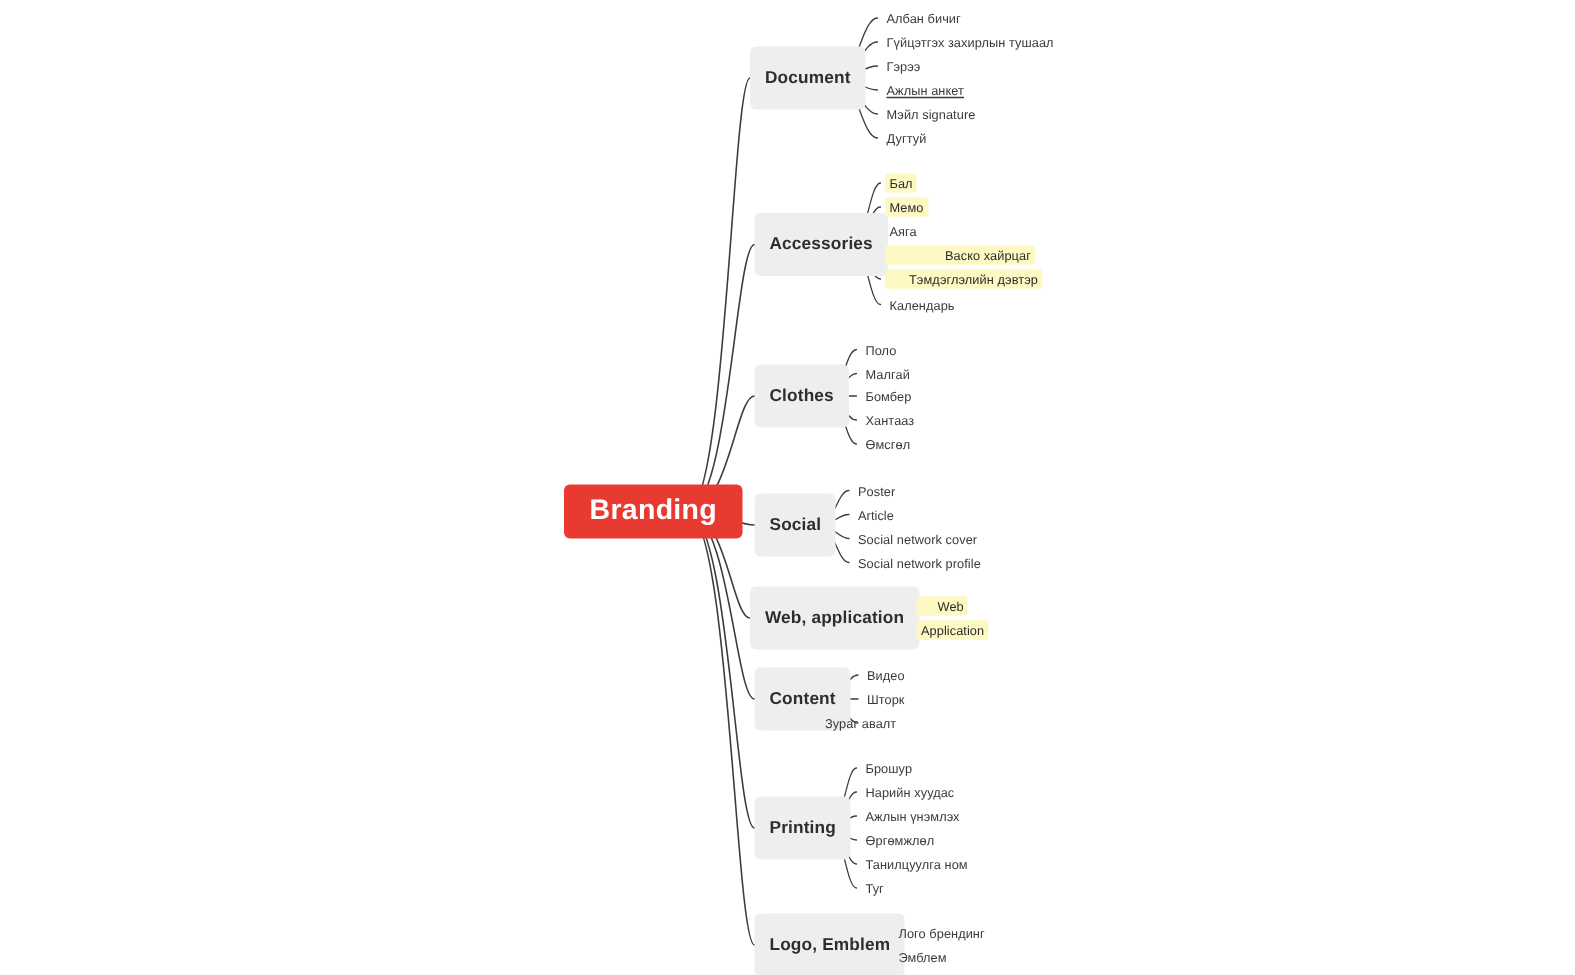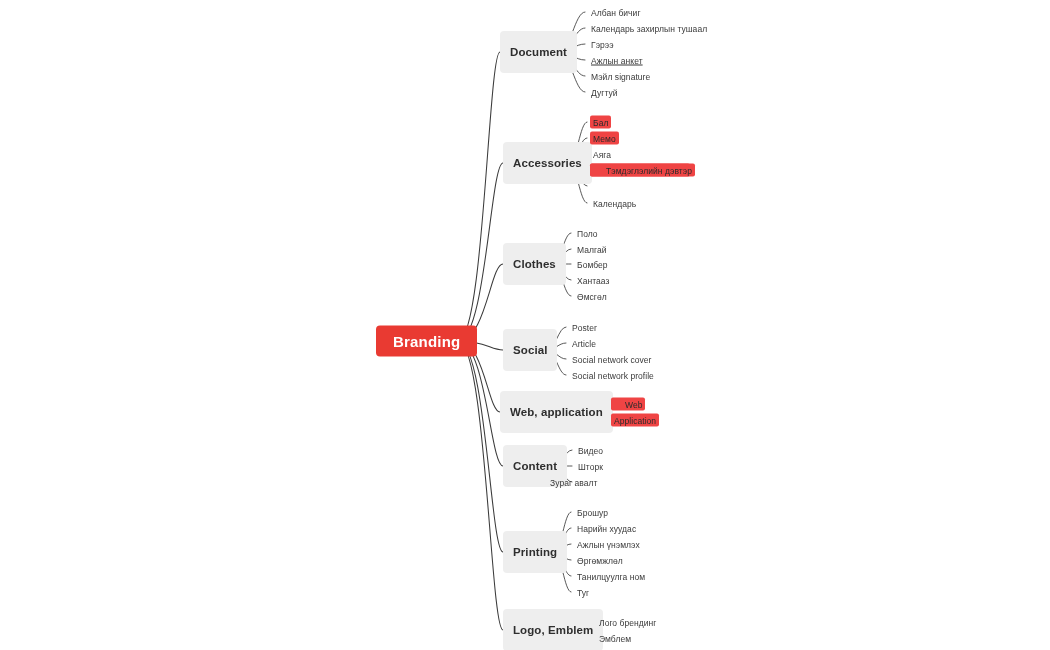--- a/index.html
+++ b/index.html
@@ -25,21 +25,21 @@
   }
   .node {
     position: absolute;
     transform: translateY(-50%);
     white-space: nowrap;
   }
   
   .root-node {
     background: #e93a32;
     color: #ffffff;
-    font-size: 15px;
+    font-size: 19px;
     font-weight: bold;
     padding: 7px 17px;
     border-radius: 4px;
     letter-spacing: 0.2px;
   }
   
   .branch-node {
     background: #eeeeee;
     color: #2e2e2e;
     font-size: 11.5px;
@@ -52,21 +52,21 @@
   .leaf-node {
     color: #3a3a3a;
     font-size: 8.5px;
     font-weight: normal;
     padding: 1.5px 3px;
     border-radius: 2px;
     background: transparent;
     letter-spacing: 0.05px;
   }
   .leaf-node.hl {
-    background: #ef4444;
+    background: #fef9c3;
     color: #2b2b2b;
   }
 </style>
 </head>
 <body>
 
 <div id="canvas">
   <svg id="edges" viewBox="0 0 1050 650" width="1050" height="650">
       <path d="M 458 341 C 484.04 341 488.24 52 500 52" fill="none" stroke="#3b3b3b" stroke-width="1.05" stroke-linecap="round"></path>
       <path d="M 559 52 C 570.7 52 574.6 12 585 12" fill="none" stroke="#3b3b3b" stroke-width="0.85" stroke-linecap="round"></path>
@@ -108,31 +108,31 @@
       <path d="M 554 552 C 561.65 552 564.2 576 571 576" fill="none" stroke="#3b3b3b" stroke-width="0.85" stroke-linecap="round"></path>
       <path d="M 554 552 C 561.65 552 564.2 592 571 592" fill="none" stroke="#3b3b3b" stroke-width="0.85" stroke-linecap="round"></path>
       <path d="M 458 341 C 485.9 341 490.4 630 503 630" fill="none" stroke="#3b3b3b" stroke-width="1.05" stroke-linecap="round"></path>
       <path d="M 579 630 C 585.3 630 587.4 622 593 622" fill="none" stroke="#3b3b3b" stroke-width="0.85" stroke-linecap="round"></path>
       <path d="M 579 630 C 585.3 630 587.4 638 593 638" fill="none" stroke="#3b3b3b" stroke-width="0.85" stroke-linecap="round"></path>
     </svg>
   <div id="nodes">
       <div class="node root-node" style="left: 376px; top: 341px;"><span>Branding</span></div>
       <div class="node branch-node" style="left: 500px; top: 52px;"><span>Document</span></div>
       <div class="node leaf-node" style="left: 588px; top: 12px;"><span>Албан бичиг</span></div>
-      <div class="node leaf-node" style="left: 588px; top: 28px;"><span>Календарь захирлын тушаал</span></div>
+      <div class="node leaf-node" style="left: 588px; top: 28px;"><span>Гүйцэтгэх захирлын тушаал</span></div>
       <div class="node leaf-node" style="left: 588px; top: 44px;"><span>Гэрээ</span></div>
       <div class="node leaf-node" style="left: 588px; top: 60px; text-decoration: underline;"><span>Ажлын анкет</span></div>
       <div class="node leaf-node" style="left: 588px; top: 76px;"><span>Мэйл signature</span></div>
       <div class="node leaf-node" style="left: 588px; top: 92px;"><span>Дугтуй</span></div>
       <div class="node branch-node" style="left: 503px; top: 163px;"><span>Accessories</span></div>
       <div class="node leaf-node hl" style="left: 590px; top: 122px;"><span>Бал</span></div>
       <div class="node leaf-node hl" style="left: 590px; top: 138px;"><span>Мемо</span></div>
       <div class="node leaf-node" style="left: 590px; top: 154px;"><span>Аяга</span></div>
       <div class="node leaf-node hl" style="left: 590px; top: 170px; padding-left: 40px;"><span>Васко хайрцаг</span></div>
-      <div class="node leaf-node hl" style="left: 590px; top: 170px; padding-left: 16px;"><span>Тэмдэглэлийн дэвтэр</span></div>
+      <div class="node leaf-node hl" style="left: 590px; top: 186px; padding-left: 16px;"><span>Тэмдэглэлийн дэвтэр</span></div>
       <div class="node leaf-node" style="left: 590px; top: 203px;"><span>Календарь</span></div>
       <div class="node branch-node" style="left: 503px; top: 264px;"><span>Clothes</span></div>
       <div class="node leaf-node" style="left: 574px; top: 233px;"><span>Поло</span></div>
       <div class="node leaf-node" style="left: 574px; top: 249px; text-align: center;"><span>Малгай</span></div>
       <div class="node leaf-node" style="left: 574px; top: 264px;"><span>Бомбер</span></div>
       <div class="node leaf-node" style="left: 574px; top: 280px;"><span>Хантааз</span></div>
       <div class="node leaf-node" style="left: 574px; top: 296px;"><span>Өмсгөл</span></div>
       <div class="node branch-node" style="left: 503px; top: 350px;"><span>Social</span></div>
       <div class="node leaf-node" style="left: 569px; top: 327px;"><span>Poster</span></div>
       <div class="node leaf-node" style="left: 569px; top: 343px;"><span>Article</span></div>

